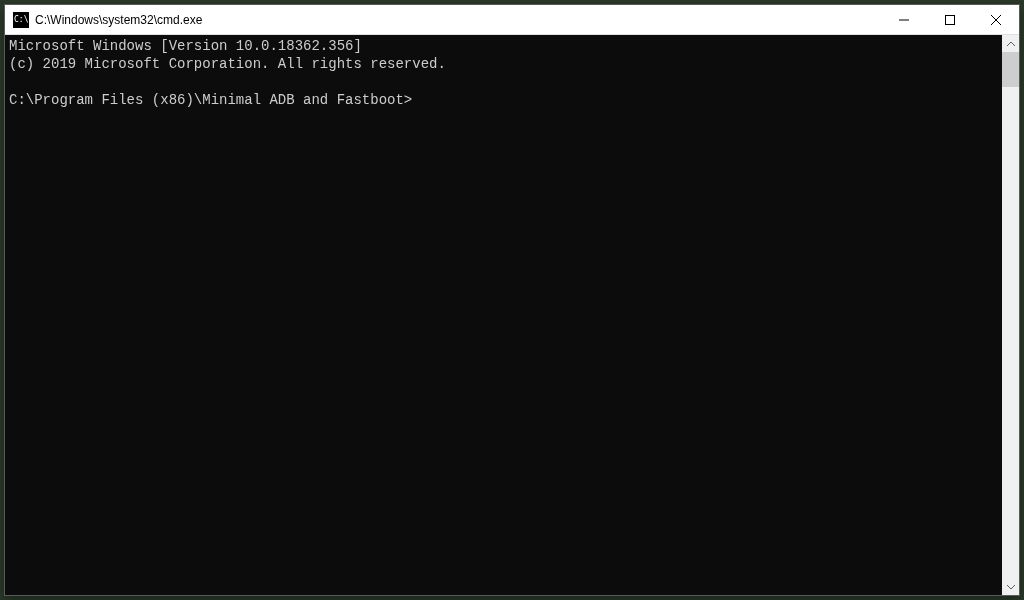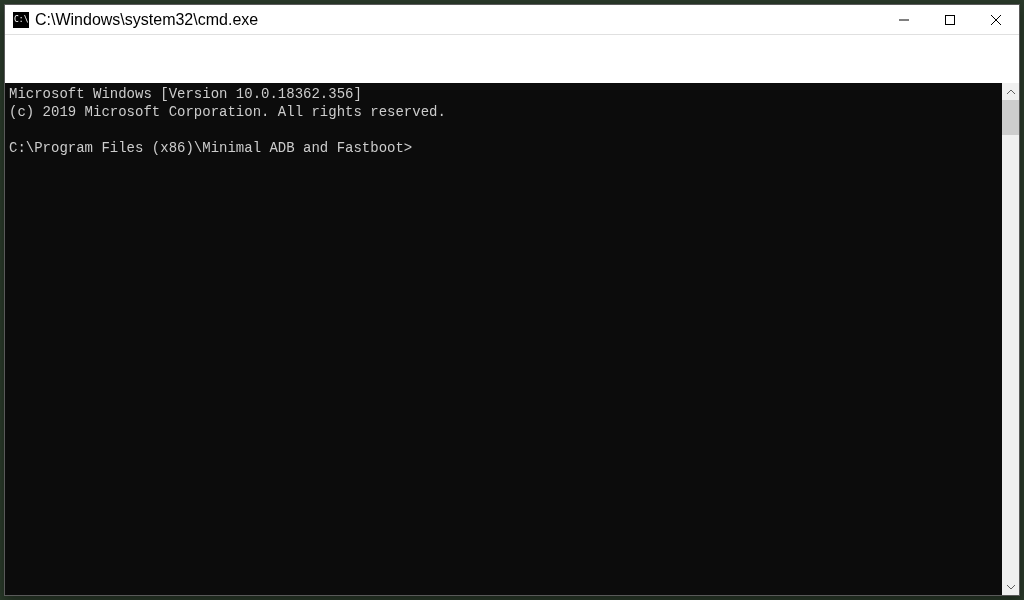--- a/index.html
+++ b/index.html
@@ -45,21 +45,21 @@
       justify-content: flex-start;
     }
     .titlebar-icon-text {
       color: #ffffff;
       font-size: 8px;
       font-family: Consolas, monospace;
       padding-left: 1px;
       line-height: 1;
     }
     .titlebar-title {
-      font-size: 16px;
+      font-size: 12px;
       color: #000000;
       flex: 1;
     }
     .titlebar-buttons {
       display: flex;
       height: 100%;
     }
     .titlebar-btn {
       width: 46px;
       height: 100%;
@@ -70,21 +70,20 @@
     }
     .titlebar-btn svg {
       width: 10px;
       height: 10px;
     }
     .terminal-container {
       flex: 1;
       display: flex;
       background: #000000;
       overflow: hidden;
-      margin-top: 48px;
     }
     .terminal {
       flex: 1;
       background: #0c0c0c;
       color: #cccccc;
       font-family: Consolas, "Courier New", monospace;
       font-size: 14px;
       line-height: 18px;
       padding: 2px 4px;
       white-space: pre;

